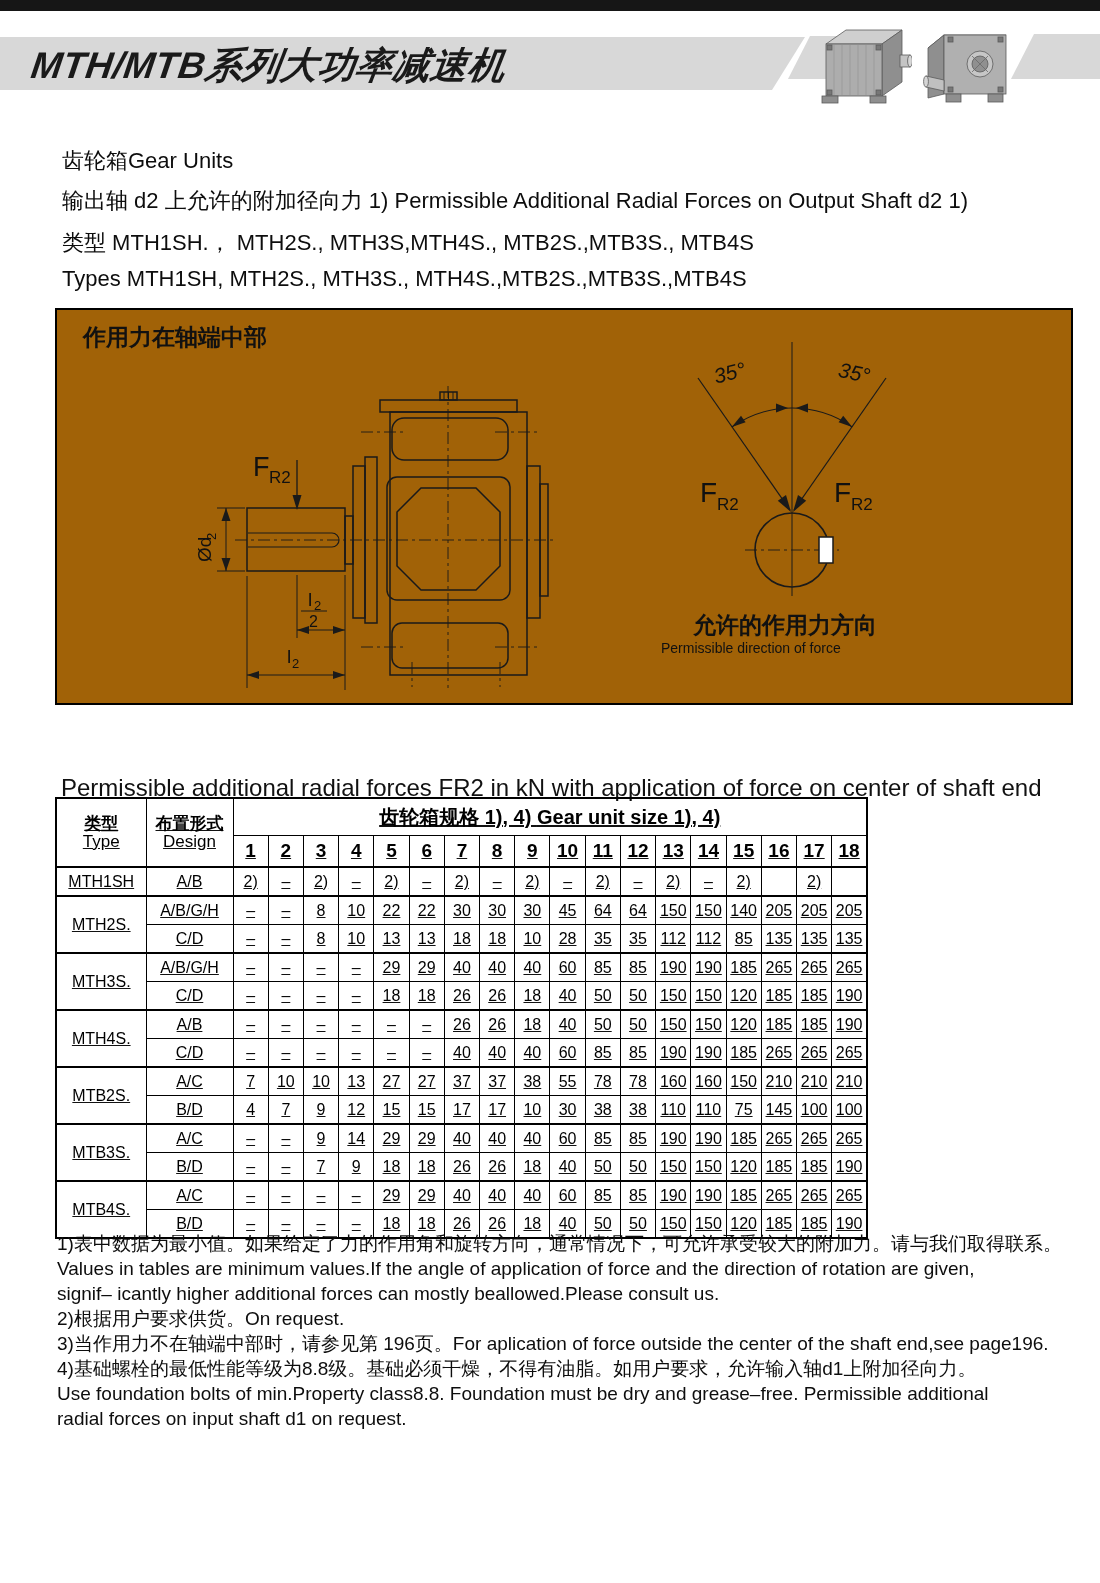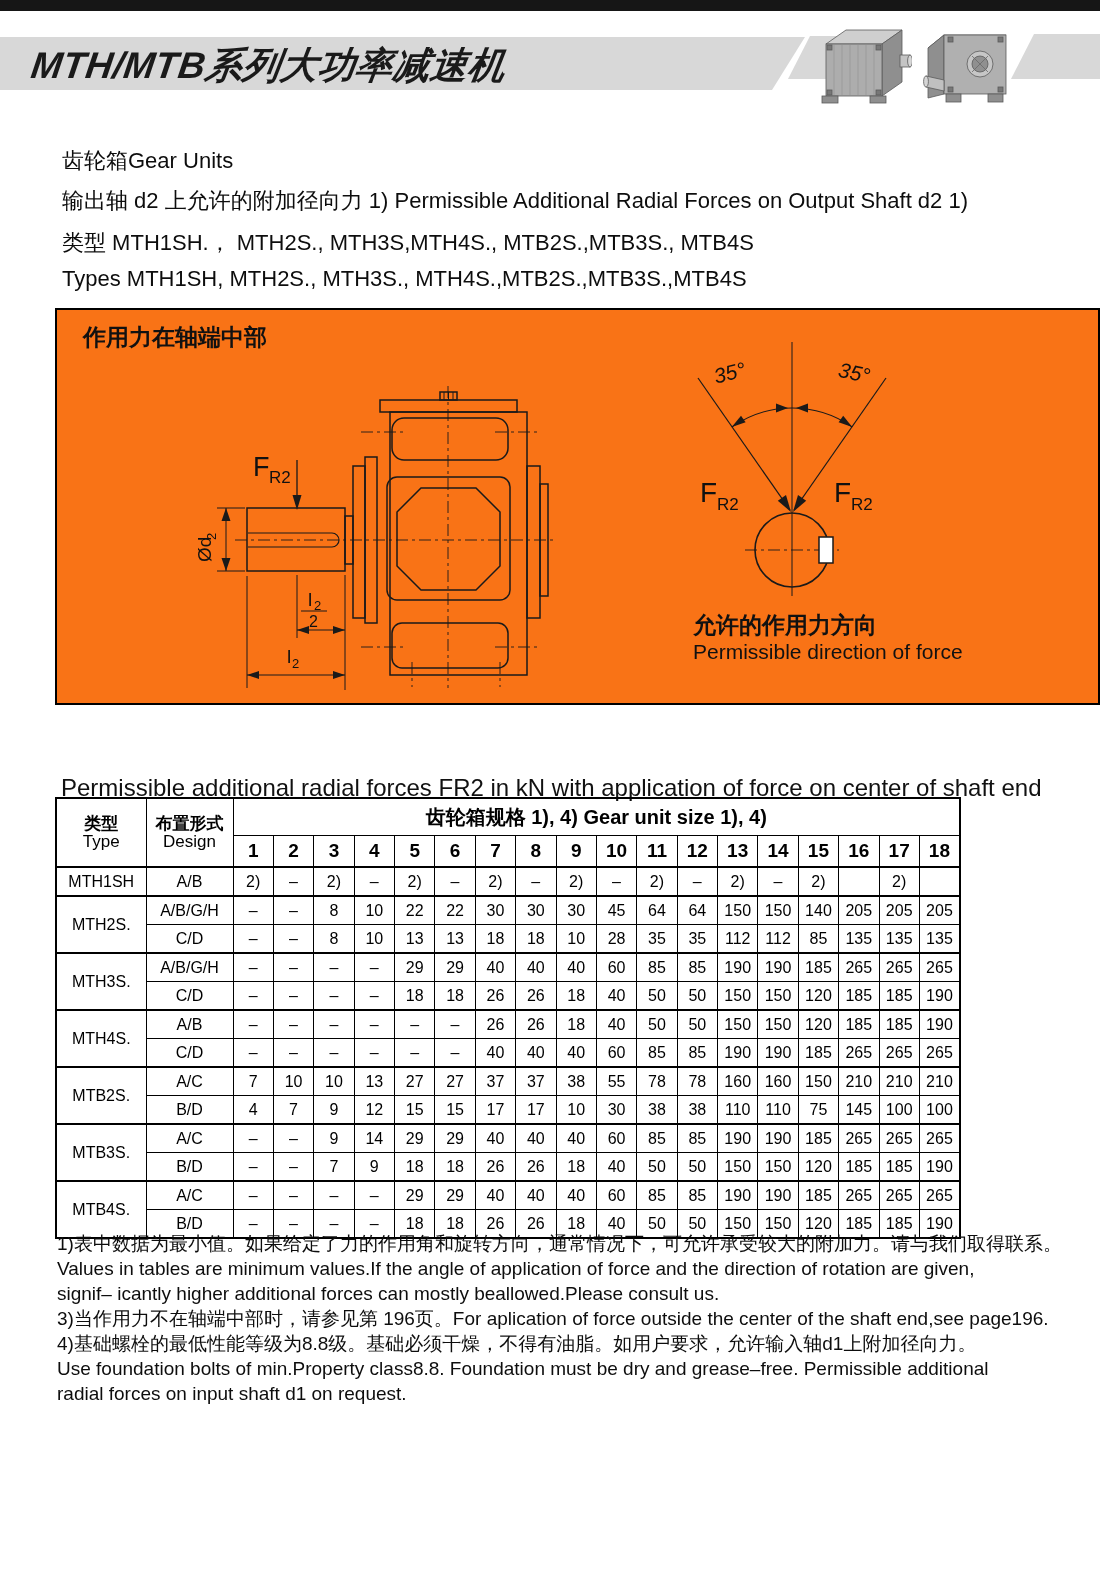--- a/index.html
+++ b/index.html
@@ -14,31 +14,31 @@
         clip-path:polygon(22px 0,64px 0,42px 100%,0 100%);}
   .band-right{left:1008px;top:34px;width:92px;height:45px;background:#d8d8d8;
         clip-path:polygon(26px 0,92px 0,92px 100%,3px 100%);}
   .page-title{left:28px;top:41px;font-size:37px;font-weight:bold;font-style:italic;
         letter-spacing:.5px;color:#1a1a1a;white-space:nowrap;transform:skewX(-8deg);
         transform-origin:left bottom;}
   
   .intro-line{left:62px;font-size:22px;white-space:nowrap;color:#0d0d0d;}
   .l1{top:146px;} .l2{top:186px;} .l3{top:228px;} .l4{top:266px;}
   
-  .dbox{left:55px;top:308px;width:1014px;height:393px;border:2px solid #000;background:#f97316;padding-left:27px;}
+  .dbox{left:55px;top:308px;width:1014px;height:393px;border:2px solid #000;background:#a16207;}
   .dbox-cap-cn{left:26px;top:12px;font-size:23px;font-weight:bold;}
   .dbox-cap-en{left:26px;top:45px;font-size:21px;}
   .dir-cap-cn{left:636px;top:300px;font-size:23px;font-weight:bold;}
-  .dir-cap-en{left:636px;top:330px;font-size:21px;text-align:right;}
+  .dir-cap-en{left:604px;top:330px;font-size:14px;text-align:right;}
   svg text{font-family:"Liberation Sans",sans-serif;fill:#111;}
   
   .tbl-title-cn{left:57px;top:737px;font-size:22px;font-weight:bold;white-space:nowrap;}
   .tbl-title-en{left:61px;top:774px;font-size:24px;white-space:nowrap;}
   .rf-wrap{left:55px;top:797px;}
-  table.rf{border-collapse:collapse;table-layout:fixed;width:906px;border:2px solid #000;}
+  table.rf{border-collapse:collapse;table-layout:fixed;width:813px;border:2px solid #000;text-decoration:underline;}
   table.rf th,table.rf td{border:1px solid #000;text-align:center;vertical-align:middle;
         padding:0;color:#000;overflow:hidden;}
   tr.hrow1 th{height:36px;}
   tr.hrow2 th{height:30px;font-size:19px;font-weight:bold;}
   table.rf tbody td{height:27px;font-size:16px;}
   .hd-cjk{font-size:17px;font-weight:bold;line-height:19px;}
   .hd-lat{font-size:17px;font-weight:normal;line-height:18px;}
   .size-head{font-size:20px;margin-left:48px;}
   .size-head .cjk{font-weight:bold;}
   td.type-cell{font-size:16px;}
@@ -535,19 +535,20 @@
             <td class="val">190</td>
           </tr>
         </tbody>
     </table>
   </div>
 
   <div class="abs fnotes" id="fnotes">
       <div class="fnote">1)表中数据为最小值。如果给定了力的作用角和旋转方向，通常情况下，可允许承受较大的附加力。请与我们取得联系。</div>
       <div class="fnote">Values in tables are minimum values.If the angle of application of force and the direction of rotation are given,</div>
       <div class="fnote">signif– icantly higher additional forces can mostly beallowed.Please consult us.</div>
+      <div class="fnote">2)根据用户要求供货。On request.</div>
       <div class="fnote">3)当作用力不在轴端中部时，请参见第 196页。For aplication of force outside the center of the shaft end,see page196.</div>
       <div class="fnote">4)基础螺栓的最低性能等级为8.8级。基础必须干燥，不得有油脂。如用户要求，允许输入轴d1上附加径向力。</div>
       <div class="fnote">Use foundation bolts of min.Property class8.8. Foundation must be dry and grease–free. Permissible additional</div>
       <div class="fnote">radial forces on input shaft d1 on request.</div>
     </div>
 
 </div>
 
 </body></html>

